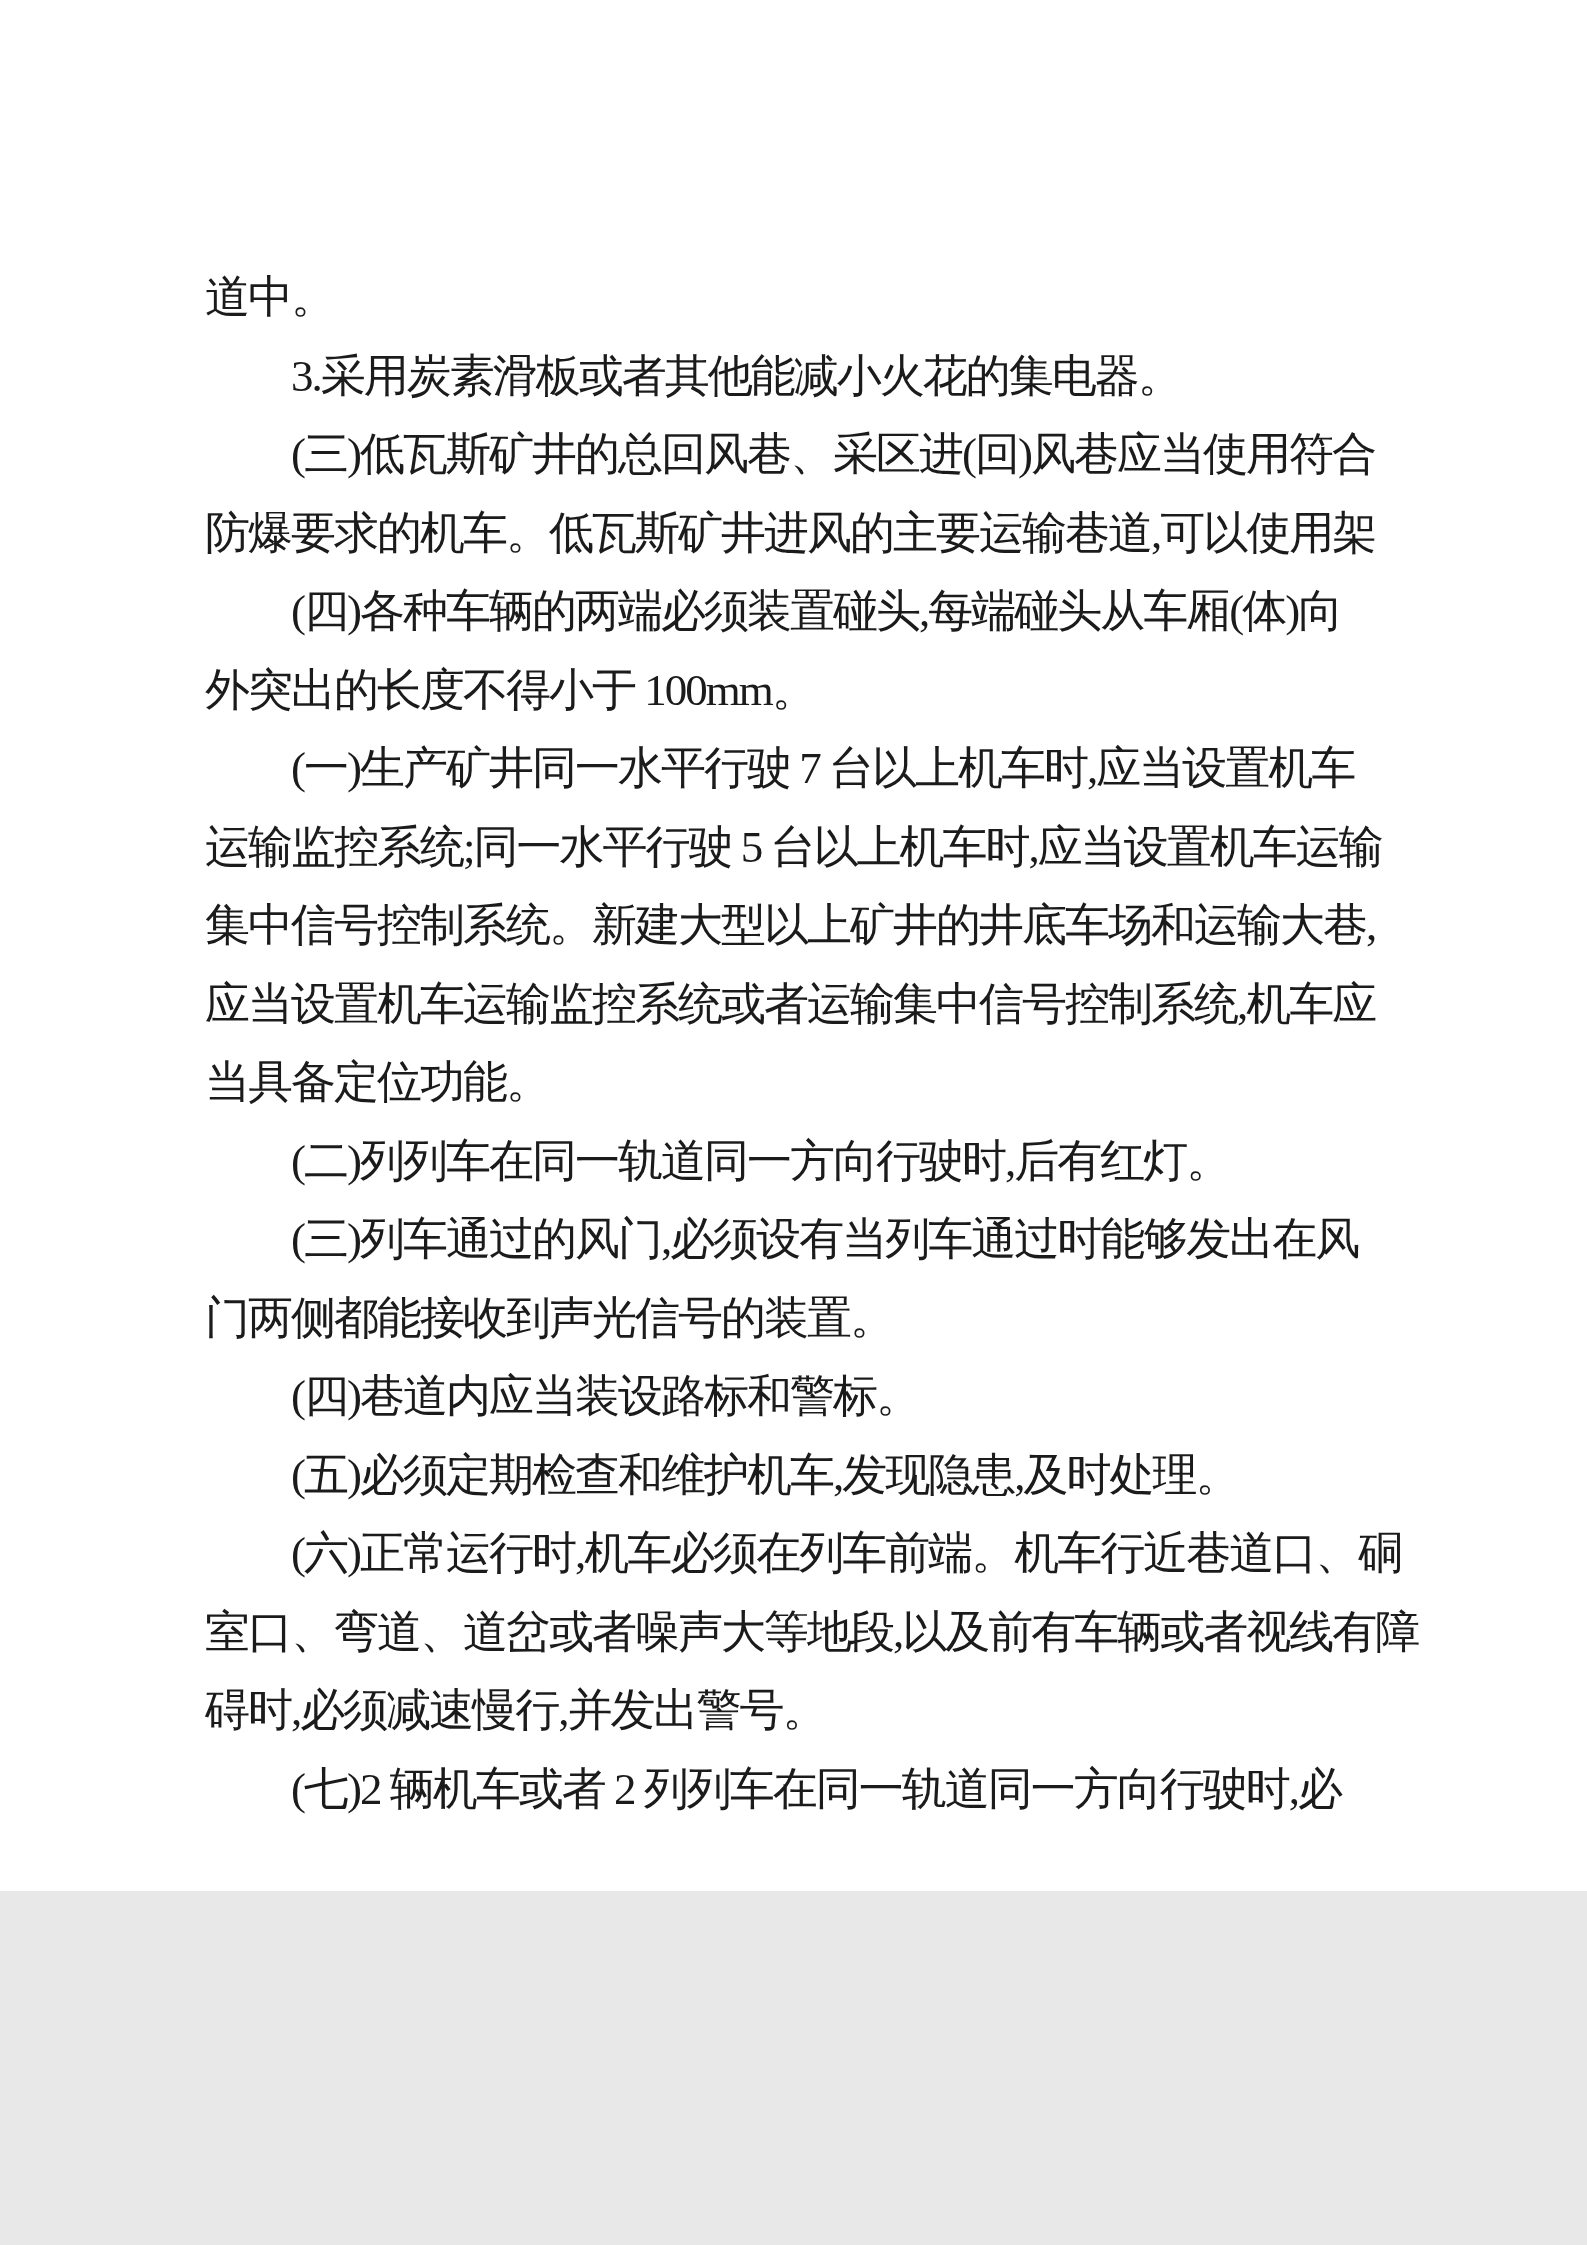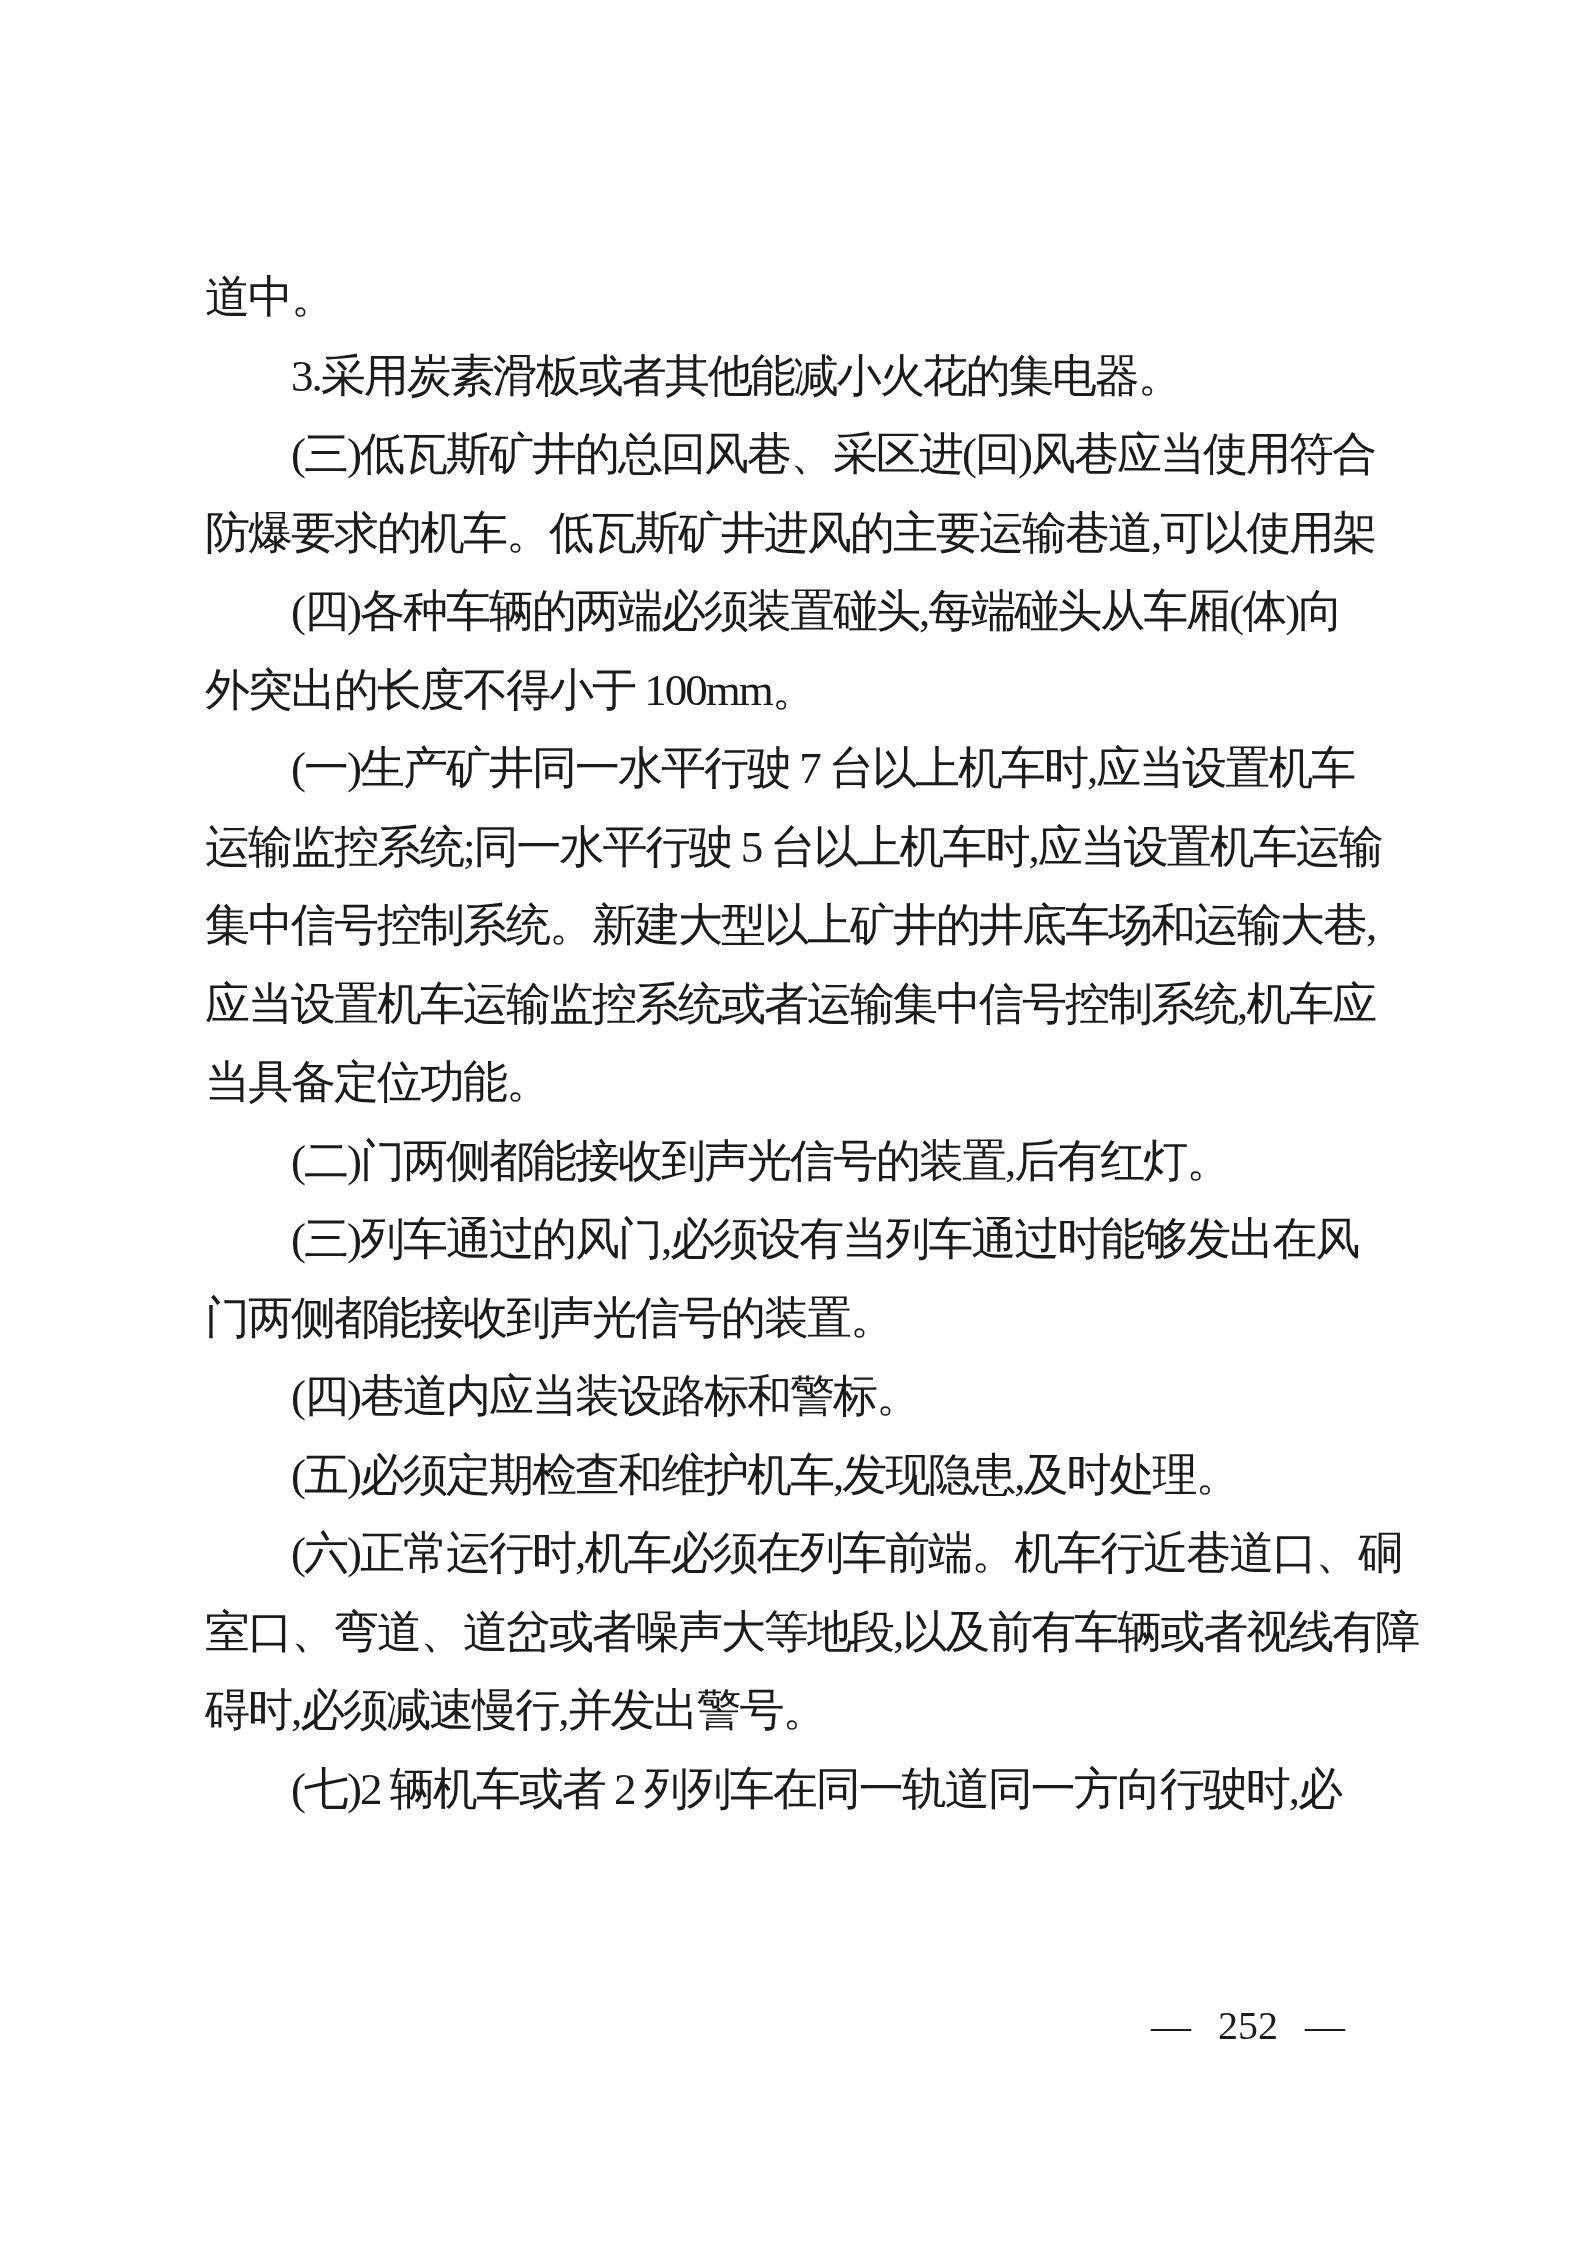--- a/index.html
+++ b/index.html
@@ -1,18 +1,18 @@
 <!DOCTYPE html>
 <html><head>
 <meta charset="utf-8">
 <style>
   html,body { margin:0; padding:0; background:#e8e8e8; }
   .page {
     position:relative;
-    width:1587px; height:2245px;
+    width:1587px; height:1891px;
     background:#ffffff;
     overflow:hidden;
     margin:0 auto;
   }
   .text-block {
     position:absolute;
     left:205px; top:258px;
     width:1185px;
   }
   .line {
@@ -51,21 +51,21 @@
       <div class="line indent">3.采用炭素滑板或者其他能减小火花的集电器。</div>
       <div class="line indent">(三)低瓦斯矿井的总回风巷、采区进(回)风巷应当使用符合</div>
       <div class="line">防爆要求的机车。低瓦斯矿井进风的主要运输巷道,可以使用架</div>
       <div class="line indent">(四)各种车辆的两端必须装置碰头,每端碰头从车厢(体)向</div>
       <div class="line">外突出的长度不得小于 100mm。</div>
       <div class="line indent">(一)生产矿井同一水平行驶 7 台以上机车时,应当设置机车</div>
       <div class="line">运输监控系统;同一水平行驶 5 台以上机车时,应当设置机车运输</div>
       <div class="line">集中信号控制系统。新建大型以上矿井的井底车场和运输大巷,</div>
       <div class="line">应当设置机车运输监控系统或者运输集中信号控制系统,机车应</div>
       <div class="line">当具备定位功能。</div>
-      <div class="line indent">(二)门两侧都能接收到声光信号的装置,后有红灯。</div>
+      <div class="line indent">(二)列列车在同一轨道同一方向行驶时,后有红灯。</div>
       <div class="line indent">(三)列车通过的风门,必须设有当列车通过时能够发出在风</div>
       <div class="line">门两侧都能接收到声光信号的装置。</div>
       <div class="line indent">(四)巷道内应当装设路标和警标。</div>
       <div class="line indent">(五)必须定期检查和维护机车,发现隐患,及时处理。</div>
       <div class="line indent">(六)正常运行时,机车必须在列车前端。机车行近巷道口、硐</div>
       <div class="line">室口、弯道、道岔或者噪声大等地段,以及前有车辆或者视线有障</div>
       <div class="line">碍时,必须减速慢行,并发出警号。</div>
       <div class="line indent">(七)2 辆机车或者 2 列列车在同一轨道同一方向行驶时,必</div>
     </div>
 

